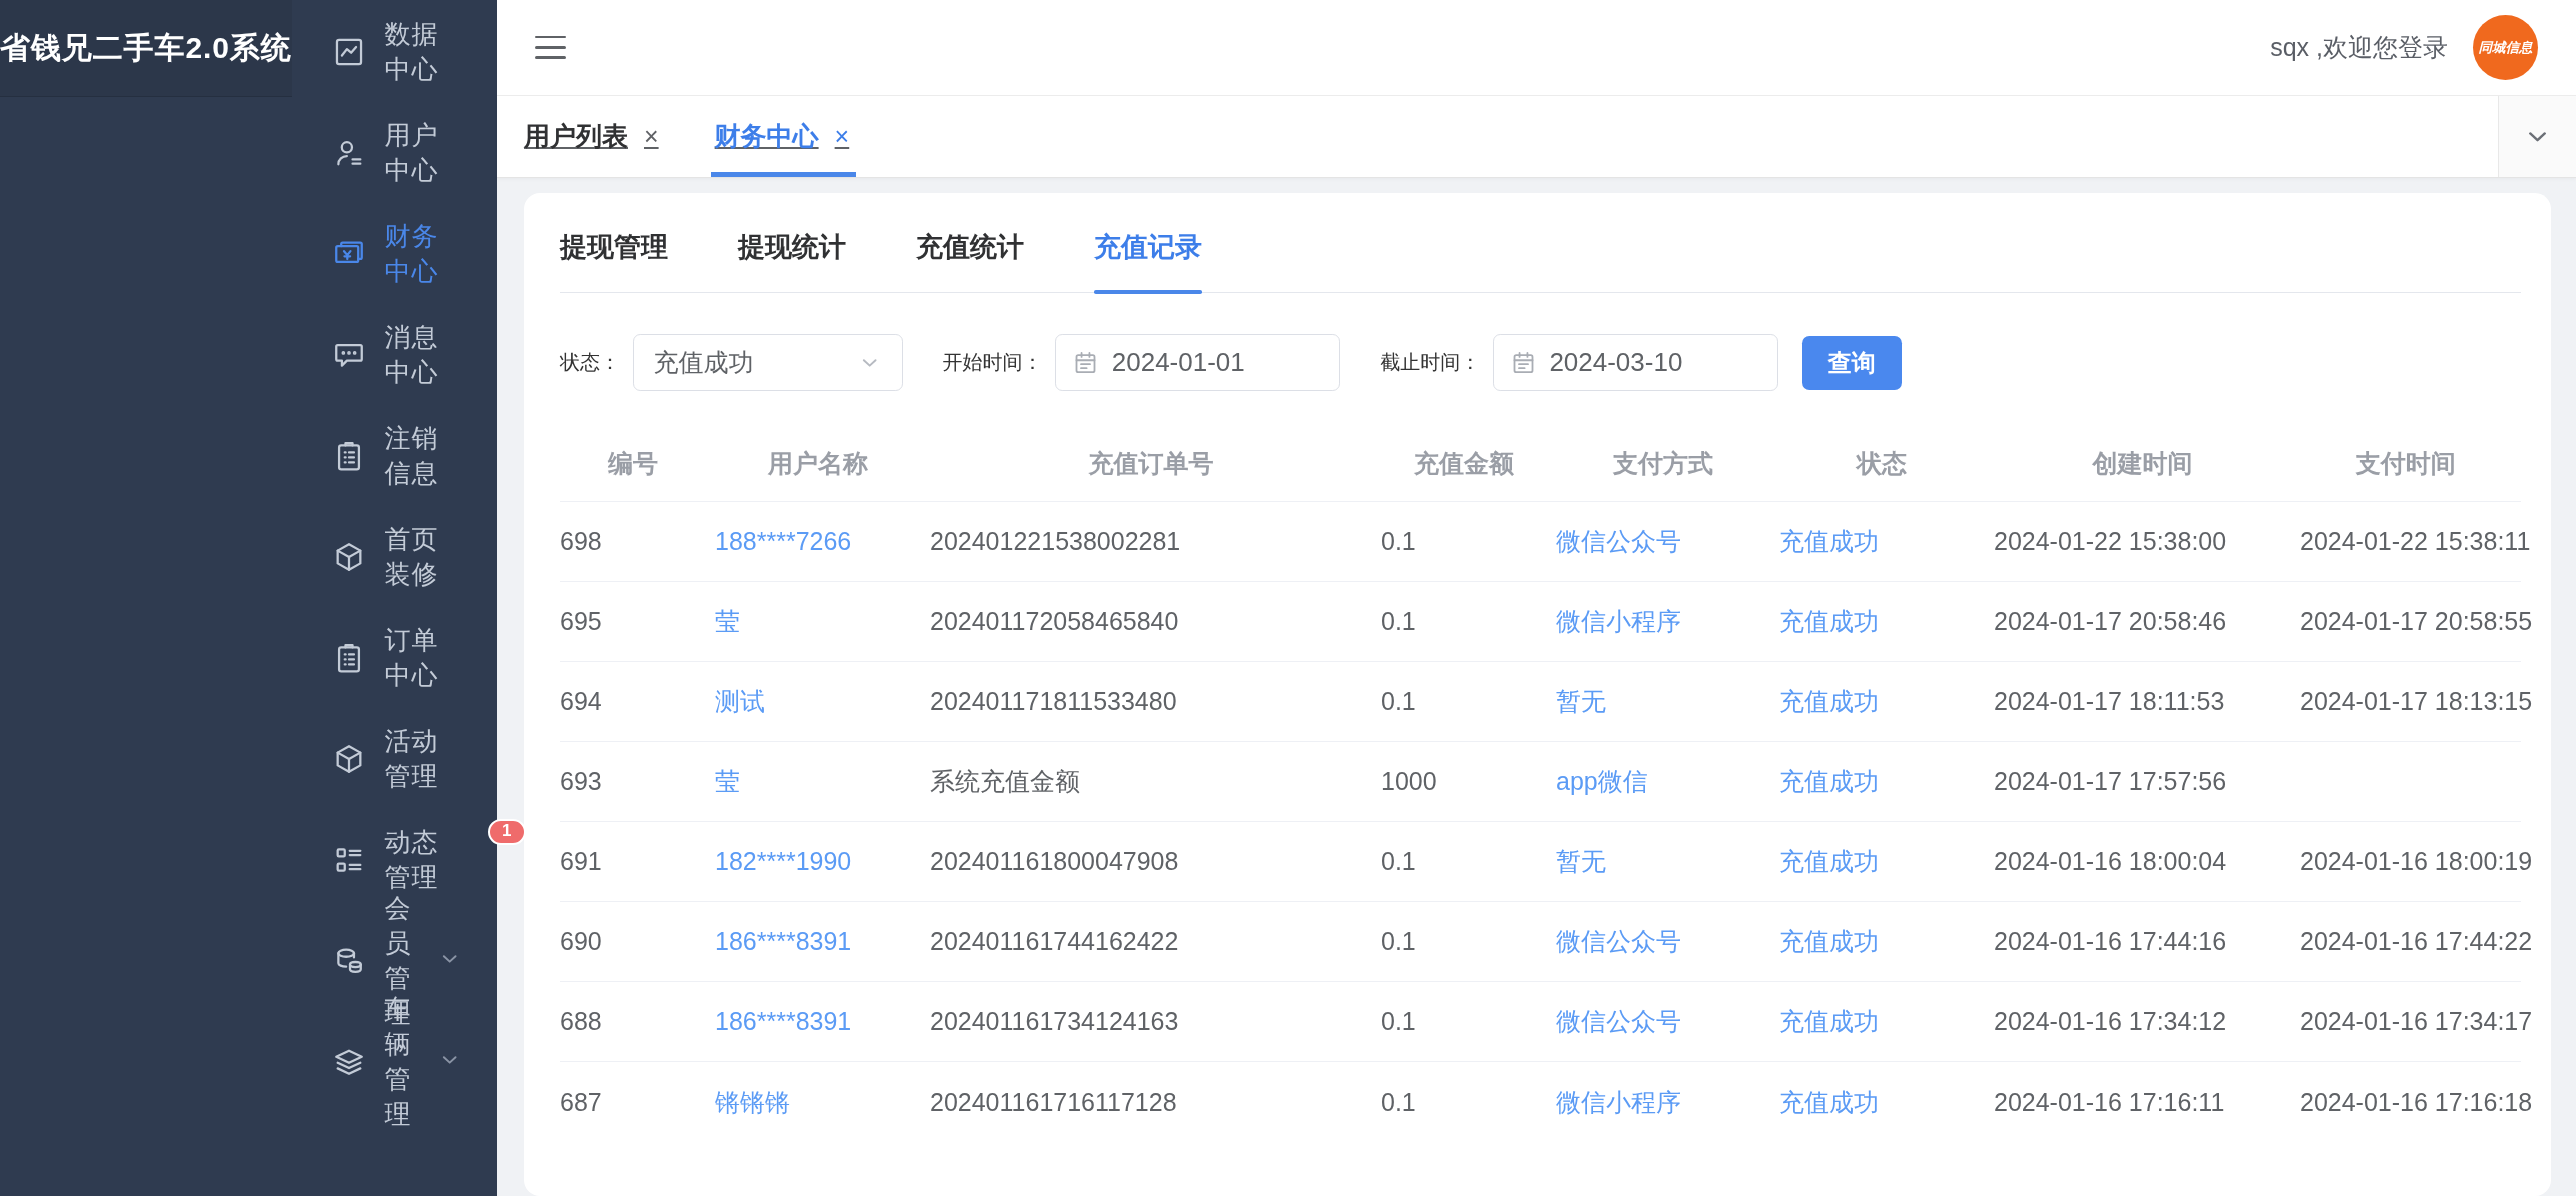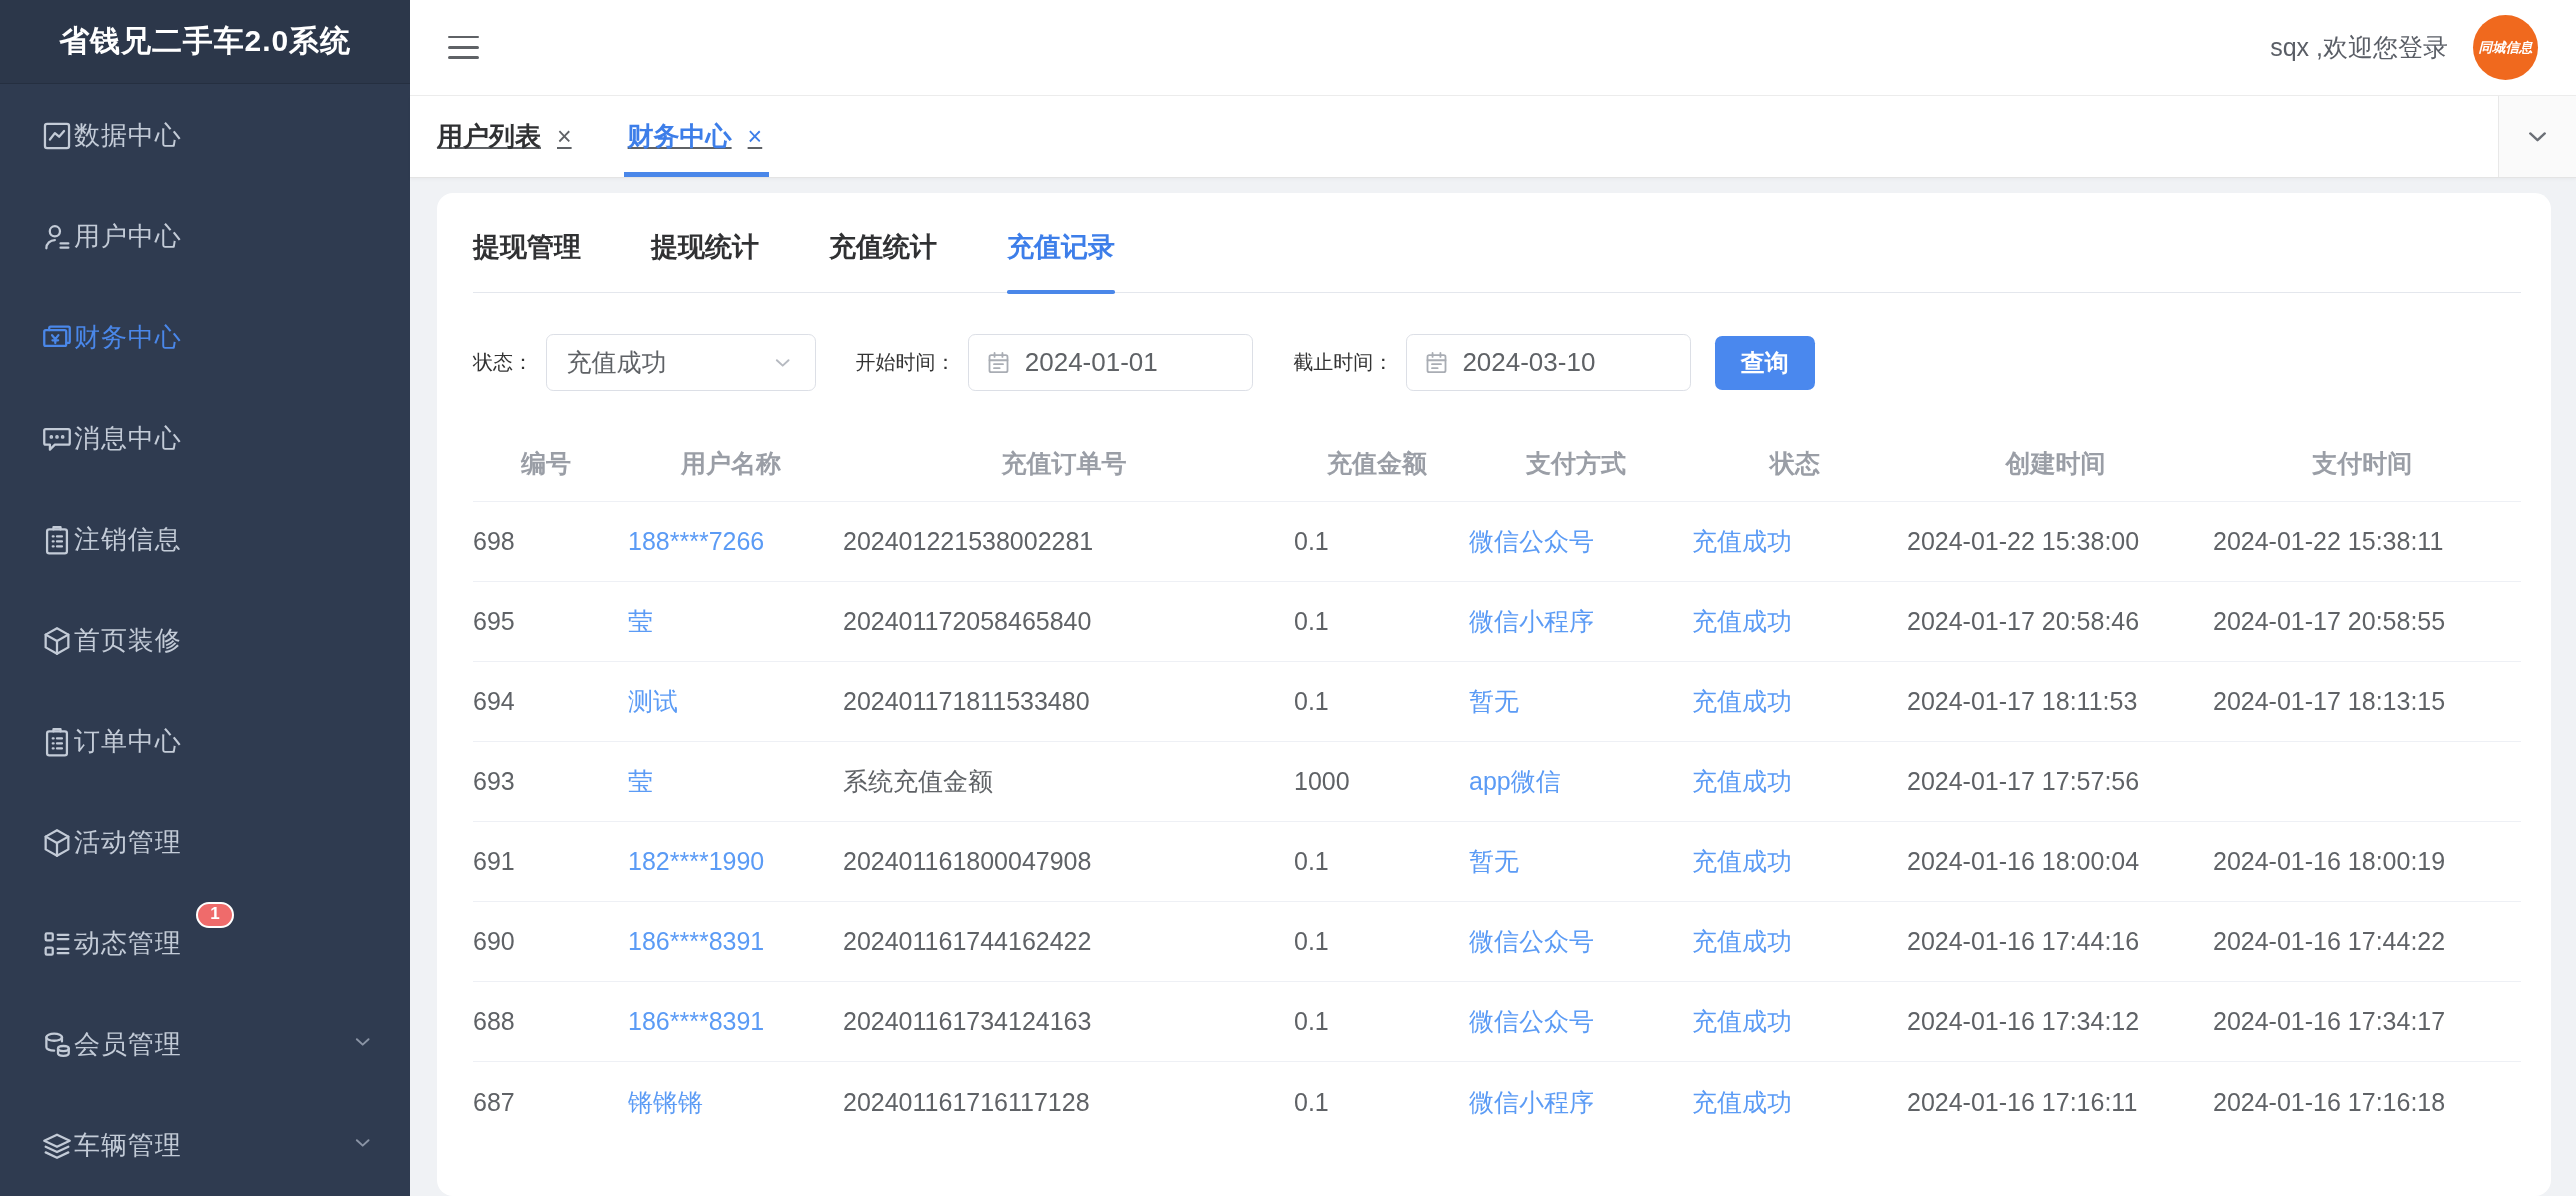--- a/index.html
+++ b/index.html
@@ -6,34 +6,34 @@
   html,body { width:2576px; height:1196px; overflow:hidden; }
   body {
     font-family:"Liberation Sans","DejaVu Sans",sans-serif;
     background:#f0f2f5;
     font-size:25px;
     color:#5f6266;
   }
   .app { display:flex; width:2576px; height:1196px; }
 
   
-  .sidebar { width:410px; background:#2f3b50; flex-shrink:0; display:flex; flex-direction:column; }
+  .sidebar { width:497px; background:#2f3b50; flex-shrink:0; display:flex; flex-direction:row; }
   .sidebar-header {
     height:96px; display:flex; align-items:center; justify-content:center;
     background:#2c374a; box-shadow:0 0.9px 0 rgba(0,0,0,0.22);
   }
   .sidebar-title { color:#ffffff; font-size:30px; font-weight:bold; letter-spacing:0.9px; }
   .sidebar-menu { flex:1; padding-top:1.8px; }
   .menu-item {
     position:relative; height:101px; display:flex; align-items:center;
     padding-left:40px; padding-right:36px; color:#c3cbd7; cursor:pointer;
   }
   .menu-item .mi-icon { width:34px; height:34px; display:flex; align-items:center; justify-content:center; flex-shrink:0; }
   .menu-item .mi-icon svg { width:34px; height:34px; }
-  .menu-item .mi-label { font-size:26px; letter-spacing:0.9px;text-align:center; }
+  .menu-item .mi-label { margin-left:19px; font-size:26px; letter-spacing:0.9px; }
   .menu-item.active { color:#4a87e9; }
   .menu-item .mi-chevron { display:none; margin-left:auto; color:#8a94a5; }
   .menu-item .mi-chevron.show { display:block; }
   .menu-item .mi-chevron svg { width:23.4px; height:23.4px; }
   .mi-badge {
     display:none; position:absolute; left:196px; top:9px;
     min-width:38px; height:26px; padding:0 9px; border-radius:13.5px;
     background:#ef6b6b; border:2.7px solid #ffffff; color:#fff;
     font-size:17px; font-weight:bold; line-height:20.7px; text-align:center;
   }

